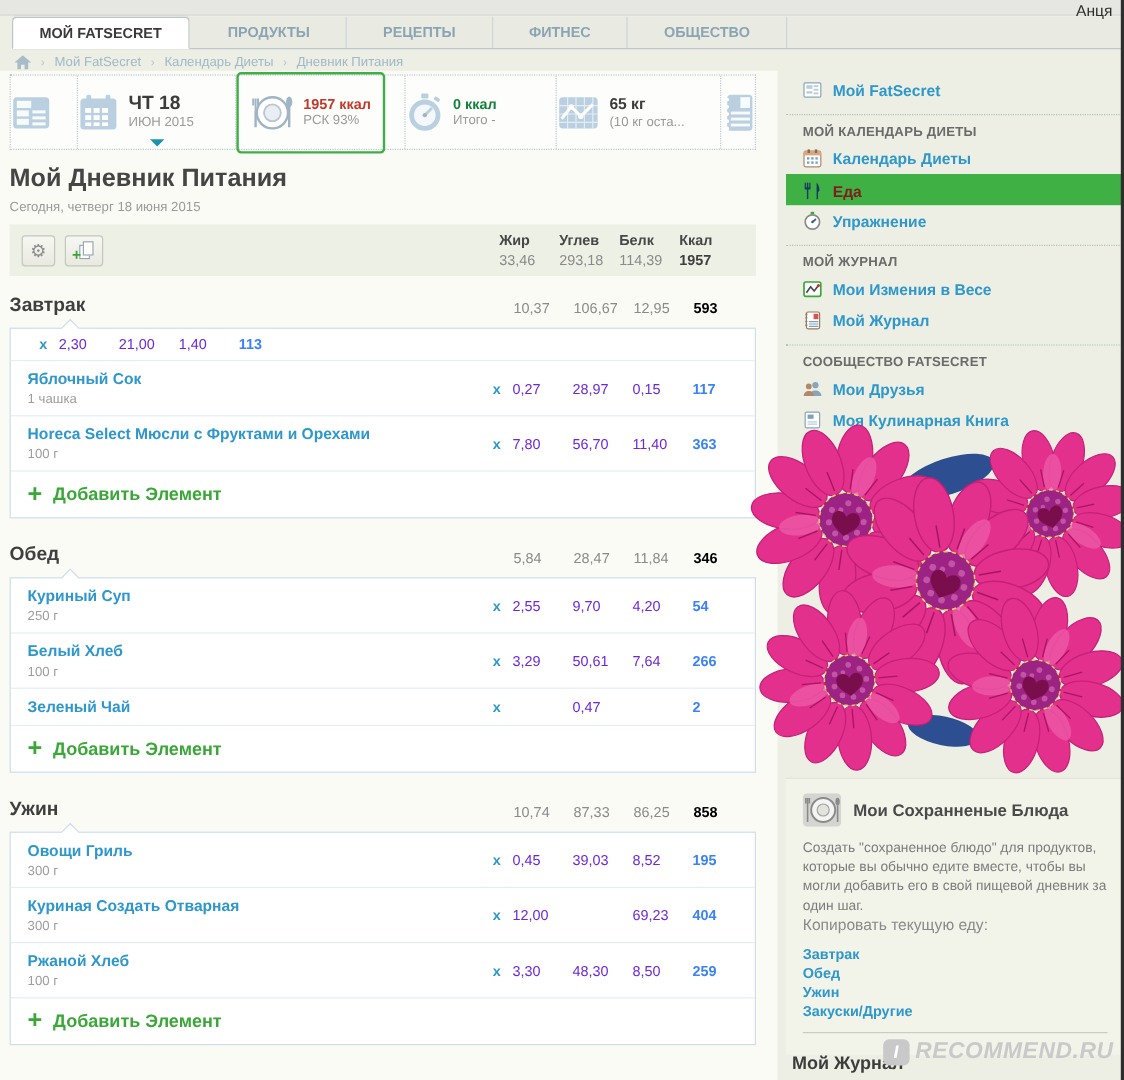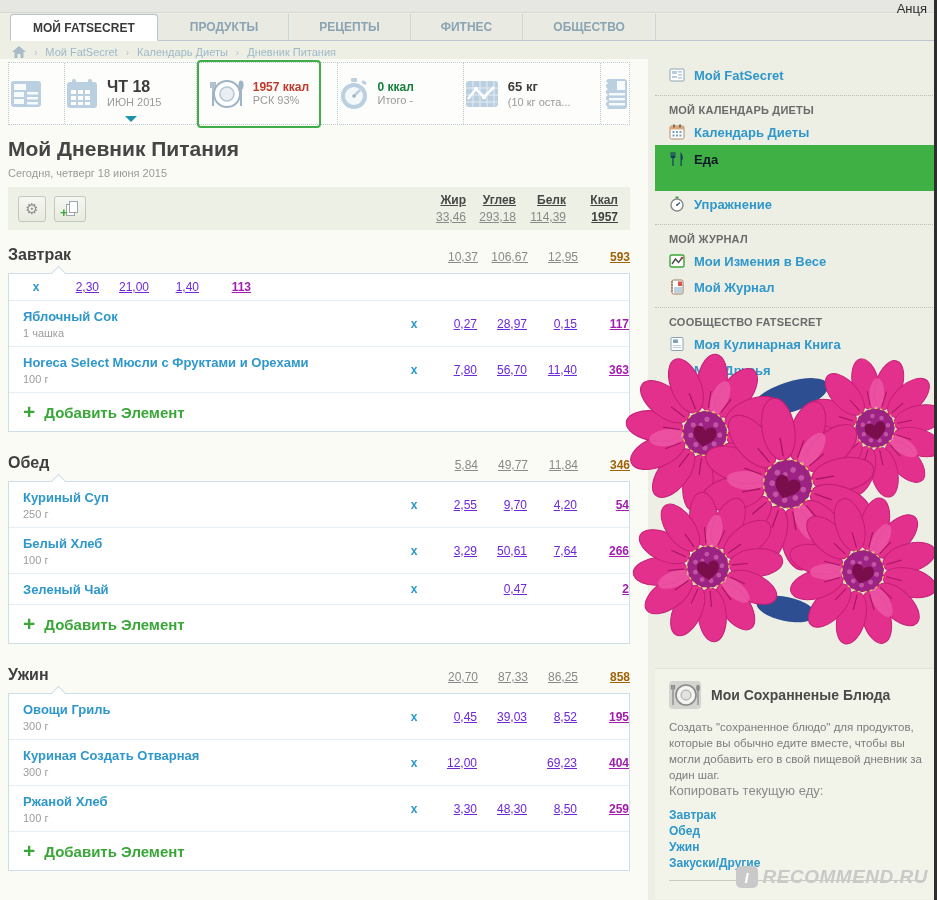--- a/index.html
+++ b/index.html
@@ -58,53 +58,53 @@
     border:1px solid #c2c8bd; border-radius:3px; display:flex; align-items:center;
     justify-content:center; cursor:pointer; margin-right:8px; }
   .gear { font-size:15px; color:#8e8e8e; font-family:"DejaVu Sans",sans-serif; }
   .copyglyph { position:relative; width:16px; height:16px; }
   .copyglyph .pg { position:absolute; width:9px; height:12px; background:#fff; border:1px solid #9aa7ad; }
   .copyglyph .pg1 { right:0; top:0; }
   .copyglyph .pg2 { right:3px; top:3px; }
   .copyglyph .plus { position:absolute; left:-2px; bottom:-3px; color:#3aa738; font-weight:bold; font-size:13px; }
   .spacer { flex:1; }
   .colrow { display:flex; }
-  .c { width:50px; text-align:right; flex:none; font-size:12px;text-decoration:underline; }
+  .c { width:50px; text-align:left; flex:none; font-size:12px; }
   .c-k { width:52px; }
   .c-del { width:26px; text-align:center; flex:none; font-size:12px; }
   .tot-h .c { font-weight:bold; color:#474747; }
   .tot-v .c { color:#8a8a8a; margin-top:3px; }
   .tot-v .c-k { font-weight:bold; color:#3f3f3f; }
 
   
   .meal-head { display:flex; align-items:flex-end; margin-top:16px; padding-right:0; }
   .meal-name { flex:1; font-size:16px; font-weight:bold; color:#3f3f3f; }
   .meal-head .c { color:#8a8a8a; }
-  .meal-head .c-k { font-weight:bold; color:#a16207; }
+  .meal-head .c-k { font-weight:bold; color:#000000; }
   .panel { position:relative; margin-top:9px; background:#fff; border:1px solid #cddeea; }
   .panel::before { content:""; position:absolute; top:-6px; left:44px; width:10px; height:10px;
     background:#fff; border-left:1px solid #cddeea; border-top:1px solid #cddeea;
     transform:rotate(45deg); }
   .item { display:flex; align-items:center; padding:6px 0 6px 14px; border-bottom:1px solid #e3eef5; }
   .item-info { flex:1; }
   .item-name { font-size:13px; font-weight:bold; color:#2e97cb; text-decoration:none; cursor:pointer; line-height:17px; }
   .item-portion { font-size:11px; color:#9d9d9d; line-height:14px; margin-top:1px; }
   .del-x { color:#2e97cb; font-weight:bold; cursor:pointer; }
   .item .c { color:#6d28d9; }
-  .item .c-k { font-weight:bold; color:#a21caf; }
+  .item .c-k { font-weight:bold; color:#3b82f6; }
   .addrow { display:flex; align-items:center; gap:9px; padding:9px 14px; cursor:pointer; }
   .addrow .plus { color:#3aa738; font-size:21px; font-weight:bold; line-height:20px; }
   .addrow .lbl { color:#3aa738; font-size:15px; font-weight:bold; }
 
   
   .sidebar { position:absolute; top:62px; left:655px; width:282px; z-index:1; }
   .side-sep { border-top:1px dotted #b6c1b8; margin:7px 0; }
   .side-item { display:flex; align-items:center; gap:9px; padding:5px 0 5px 14px;
     font-size:13px; font-weight:bold; color:#2e97cb; cursor:pointer; }
-  .side-item.selected { background:#3fb044; color:#0f172a; padding-top:6px; padding-bottom:24px; }
+  .side-item.selected { background:#3fb044; color:#7f1d1d; padding-top:6px; padding-bottom:4px; }
   .side-h { font-size:11px; font-weight:bold; color:#6b6b6b; margin:8px 0 3px 14px; letter-spacing:.2px; }
   .sicon { width:16px; height:16px; flex:none; display:inline-block; }
 
   
   .saved { margin-top:8px; background:#f2f4ea; border-top:1px solid #e0e3d6; padding:12px 14px 10px; }
   .saved-head { display:flex; align-items:center; gap:10px; }
   .saved-title { font-size:14px; font-weight:bold; color:#4a4a4a; }
   .saved-desc { margin-top:10px; font-size:11.5px; color:#7c7c7c; line-height:16px; }
   .saved-copy { font-size:13px; color:#8a8a8a; }
   .saved-links { margin-top:10px; display:flex; flex-direction:column; gap:2px; }
@@ -331,21 +331,21 @@
     <div class="addrow">
       <span class="plus">+</span>
       <span class="lbl">Добавить Элемент</span>
     </div>
   </div>
 
   <div class="meal-head" style="margin-top:22px">
     <div class="meal-name">Обед</div>
     <div class="c-del"></div>
     <div class="c">5,84</div>
-    <div class="c">49,77</div>
+    <div class="c">28,47</div>
     <div class="c">11,84</div>
     <div class="c c-k">346</div>
   </div>
   <div class="panel">
     <div class="item">
       <div class="item-info">
         <a class="item-name">Куриный Суп</a>
         <div class="item-portion">250 г</div>
       </div>
       <div class="c-del del-x">x</div>
@@ -377,21 +377,21 @@
     </div>
     <div class="addrow">
       <span class="plus">+</span>
       <span class="lbl">Добавить Элемент</span>
     </div>
   </div>
 
   <div class="meal-head" style="margin-top:22px">
     <div class="meal-name">Ужин</div>
     <div class="c-del"></div>
-    <div class="c">20,70</div>
+    <div class="c">10,74</div>
     <div class="c">87,33</div>
     <div class="c">86,25</div>
     <div class="c c-k">858</div>
   </div>
   <div class="panel">
     <div class="item">
       <div class="item-info">
         <a class="item-name">Овощи Гриль</a>
         <div class="item-portion">300 г</div>
       </div>
@@ -522,39 +522,39 @@
         </svg>
     </span>
     <span>Мой Журнал</span>
   </div>
   <div class="side-sep"></div>
 
   <div class="side-h">СООБЩЕСТВО FATSECRET</div>
   <div class="side-item">
     <span class="sicon">
       <svg width="16" height="16" viewBox="0 0 16 16">
+          <circle cx="10.5" cy="5" r="2.6" fill="#8aa5b5"></circle>
+          <path d="M5.5 14 c0-3 2.2-4.6 5-4.6 s5 1.6 5 4.6 Z" fill="#8aa5b5"></path>
+          <circle cx="5" cy="6" r="2.4" fill="#b08968"></circle>
+          <path d="M0.8 14 c0-2.8 1.9-4.2 4.2-4.2 s4.2 1.4 4.2 4.2 Z" fill="#b08968"></path>
+        </svg>
+    </span>
+    <span>Мои Друзья</span>
+  </div>
+  <div class="side-item">
+    <span class="sicon">
+      <svg width="16" height="16" viewBox="0 0 16 16">
           <rect x="2" y="1.5" width="12" height="13" rx="1" fill="#fff" stroke="#8aa5b5"></rect>
           <rect x="4" y="3.5" width="5" height="3.5" fill="#7ba3c0"></rect>
           <g stroke="#b9cddc" stroke-width="1">
             <path d="M4 9.5 h8 M4 11.5 h8"></path>
           </g>
         </svg>
     </span>
     <span>Моя Кулинарная Книга</span>
-  </div>
-  <div class="side-item">
-    <span class="sicon">
-      <svg width="16" height="16" viewBox="0 0 16 16">
-          <circle cx="10.5" cy="5" r="2.6" fill="#8aa5b5"></circle>
-          <path d="M5.5 14 c0-3 2.2-4.6 5-4.6 s5 1.6 5 4.6 Z" fill="#8aa5b5"></path>
-          <circle cx="5" cy="6" r="2.4" fill="#b08968"></circle>
-          <path d="M0.8 14 c0-2.8 1.9-4.2 4.2-4.2 s4.2 1.4 4.2 4.2 Z" fill="#b08968"></path>
-        </svg>
-    </span>
-    <span>Мои Друзья</span>
   </div>
 
   <div class="saved" style="margin-top:285px">
     <div class="saved-head">
       <svg width="32" height="28" viewBox="0 0 32 28">
         <rect x="0" y="0" width="32" height="28" rx="4" fill="#d4d4d0"></rect>
         <circle cx="17" cy="14" r="10" fill="#f4f4f2" stroke="#8a8a8a" stroke-width="1.6"></circle>
         <circle cx="17" cy="14" r="5" fill="#e2e2de" stroke="#a5a5a0" stroke-width="1"></circle>
         <path d="M4 4 v8 M2.5 4 v4.5 M5.5 4 v4.5 M4 12 v12" stroke="#8a8a8a" stroke-width="1.3" fill="none"></path>
         <ellipse cx="29" cy="7" rx="1.8" ry="3.2" fill="#8a8a8a"></ellipse>

